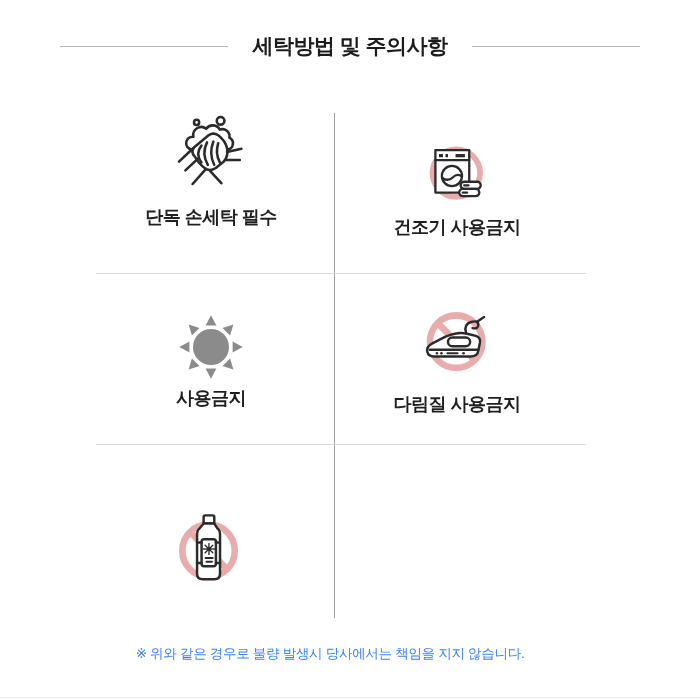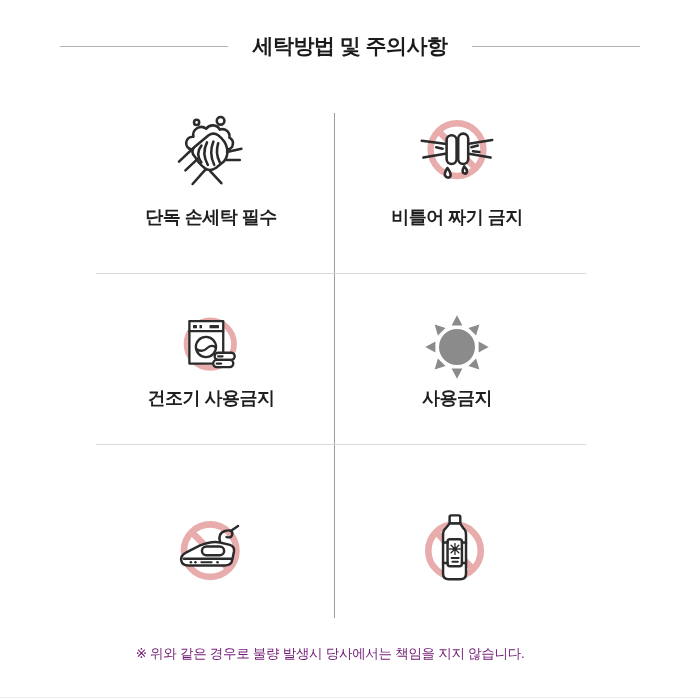--- a/index.html
+++ b/index.html
@@ -38,21 +38,21 @@
   .r1 .care-icon{width:80px;height:80px;}
   .r2 .care-icon{width:72px;height:72px;}
   .r3 .care-icon{width:82px;height:82px;}
   .care-label{
     font-size:18px;font-weight:700;color:#1f1f1f;letter-spacing:-0.5px;
     line-height:23px;white-space:nowrap;
   }
   
   .footer-note{
     position:absolute;top:645px;left:0;width:660px;text-align:center;
-    font-size:13.5px;color:#701a75;letter-spacing:-0.3px;
+    font-size:13.5px;color:#3b82f6;letter-spacing:-0.3px;
   }
   .bottom-rule{position:absolute;bottom:2px;left:0;width:100%;height:1px;background:#ededed;}
 </style>
 </head>
 <body>
 
 <div class="page">
 
   <div class="title-row">
     <div class="title-line"></div>
@@ -80,42 +80,20 @@
           <path d="M69,60 L86,60"></path>
           <path d="M10,62 L28,45"></path>
           <path d="M18,73 L34,58"></path>
           <path d="M27,90 L43,72"></path>
           <path d="M49,74 L63,89"></path>
         </g>
       </svg>
       <div class="care-label">단독 손세탁 필수</div>
     </div>
 
-    <div class="care-cell r1">
-      <svg class="care-icon" viewBox="0 0 100 100">
-        <g stroke="#e9acac" stroke-width="8" fill="none" stroke-linecap="round">
-          <circle cx="50" cy="47" r="33"></circle>
-          <line x1="27" y1="24" x2="73" y2="70"></line>
-        </g>
-        <g fill="#fff" stroke="#2b2b2b" stroke-width="3.2" stroke-linecap="round" stroke-linejoin="round">
-          <path fill="none" d="M6,36 L37,40"></path>
-          <path fill="none" d="M8,57 L37,52"></path>
-          <path fill="none" d="M63,40 L94,35"></path>
-          <path fill="none" d="M63,52 L92,57"></path>
-          <path fill="none" d="M24,44 L32,46"></path>
-          <path fill="none" d="M68,44 L76,42"></path>
-          <path fill="none" d="M70,49 L78,50"></path>
-          <rect x="37" y="29" width="12.5" height="36" rx="6.2"></rect>
-          <rect x="51.5" y="27" width="12.5" height="38" rx="6.2"></rect>
-          <path d="M38,70 Q34,76 35,79 Q36,82 39,82 Q42,82 42,78.5 Q42,75 38,70 Z"></path>
-          <path d="M59,68 Q56.5,72 57,74.5 Q57.5,77 60,77 Q62.5,77 62.5,74 Q62.5,71.5 59,68 Z"></path>
-        </g>
-      </svg>
-      <div class="care-label">비틀어 짜기 금지</div>
-    </div>
 
     <div class="care-cell r2">
       <svg class="care-icon" viewBox="0 0 100 100">
         <g stroke="#e9acac" stroke-width="8" fill="none" stroke-linecap="round">
           <circle cx="49" cy="46" r="33"></circle>
           <line x1="26" y1="23" x2="72" y2="69"></line>
         </g>
         <g fill="#fff" stroke="#2b2b2b" stroke-width="3.2" stroke-linecap="round" stroke-linejoin="round">
           <rect x="20" y="14" width="47" height="59"></rect>
           <path fill="none" d="M20,28 L67,28"></path>
@@ -165,20 +143,21 @@
           <path fill="none" d="M61,41 Q58,31 67,28 Q76,25.5 76,31.5 Q76,37 69,35.5"></path>
           <path fill="none" d="M74,28 L83,22"></path>
         </g>
         <g fill="#2b2b2b">
           <circle cx="25.5" cy="66.2" r="1.6"></circle>
           <circle cx="31" cy="66.2" r="1.6"></circle>
           <rect x="37" y="64.9" width="15" height="2.6" rx="1.3"></rect>
           <circle cx="58" cy="66.2" r="1.6"></circle>
         </g>
       </svg>
+      <div class="care-label">다림질 사용금지</div>
     </div>
 
     <div class="care-cell r3">
       <svg class="care-icon" viewBox="0 0 100 100">
         <g stroke="#e9acac" stroke-width="8" fill="none" stroke-linecap="round">
           <circle cx="47" cy="52" r="32"></circle>
           <line x1="25" y1="30" x2="69" y2="74"></line>
         </g>
         <g fill="#fff" stroke="#2b2b2b" stroke-width="3" stroke-linecap="round" stroke-linejoin="round">
           <path d="M41,19 L41,11 Q41,9 43,9 L52,9 Q54,9 54,11 L54,19 Z"></path>

